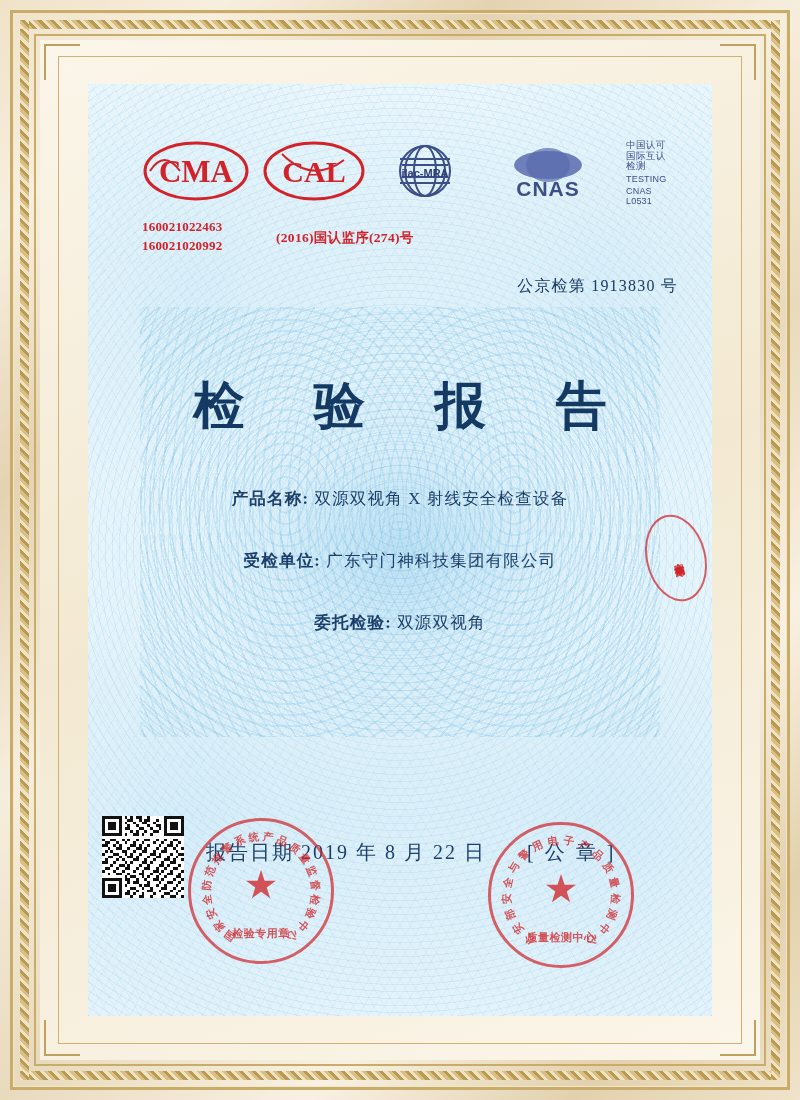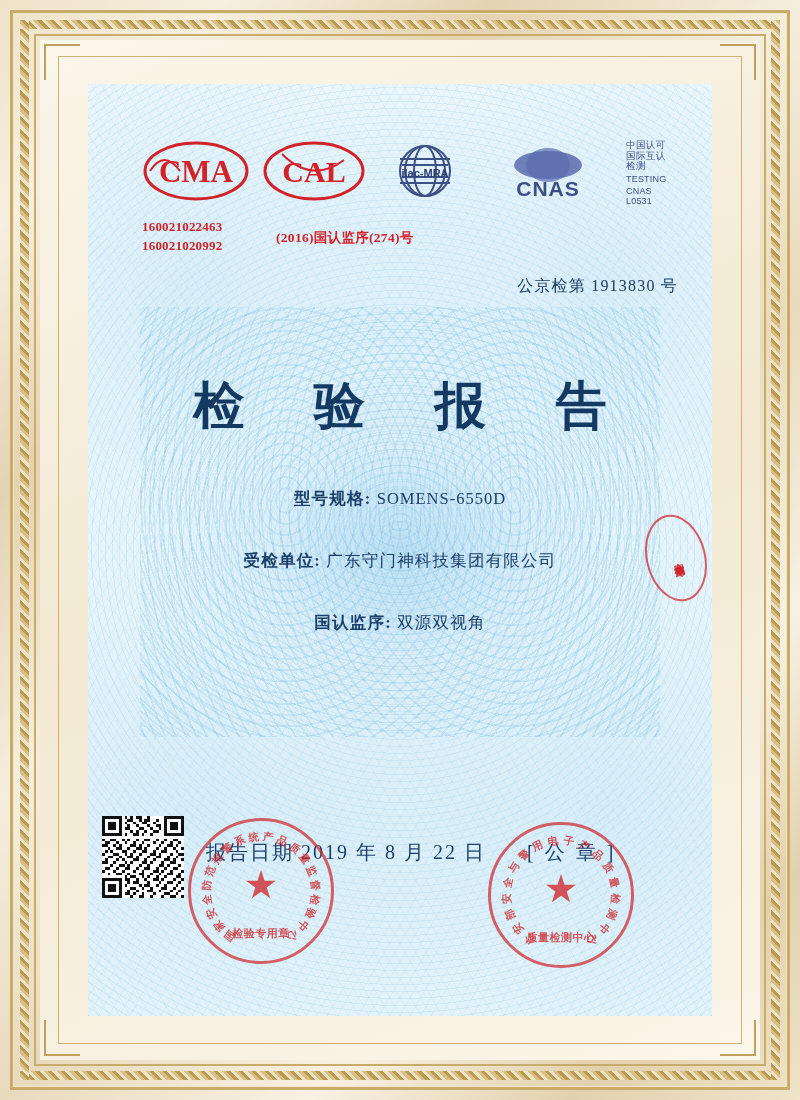--- a/index.html
+++ b/index.html
@@ -369,30 +369,30 @@
         <div>160021022463</div>
         <div>160021020992</div>
       </div>
       <div class="approval-no">(2016)国认监序(274)号</div>
 
       <div class="report-serial">公京检第 1913830 号</div>
 
       <div class="big-title">检 验 报 告</div>
 
       <div class="fields">
-        <div class="field-row mono">
-          <span class="label">型号规格:</span>
-          <span class="value">SOMENS-6550D</span>
+        <div class="field-row">
+          <span class="label">产品名称:</span>
+          <span class="value">双源双视角 X 射线安全检查设备</span>
         </div>
         <div class="field-row">
           <span class="label">受检单位:</span>
           <span class="value">广东守门神科技集团有限公司</span>
         </div>
         <div class="field-row">
-          <span class="label">国认监序:</span>
+          <span class="label">委托检验:</span>
           <span class="value">双源双视角</span>
         </div>
       </div>
 
       <svg class="qr" viewBox="0 0 29 29" shape-rendering="crispEdges">
         <rect width="29" height="29" fill="#ffffff"></rect>
         <g fill="#111111">
           <rect x="0" y="0" width="7" height="1"></rect>
             <rect x="0" y="6" width="7" height="1"></rect>
           <rect x="0" y="0" width="1" height="7"></rect>

